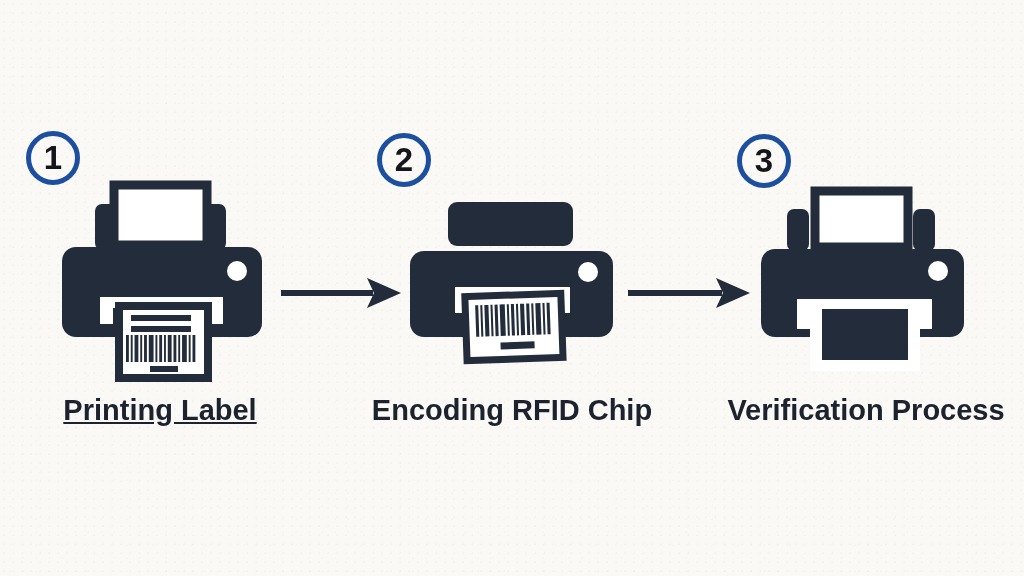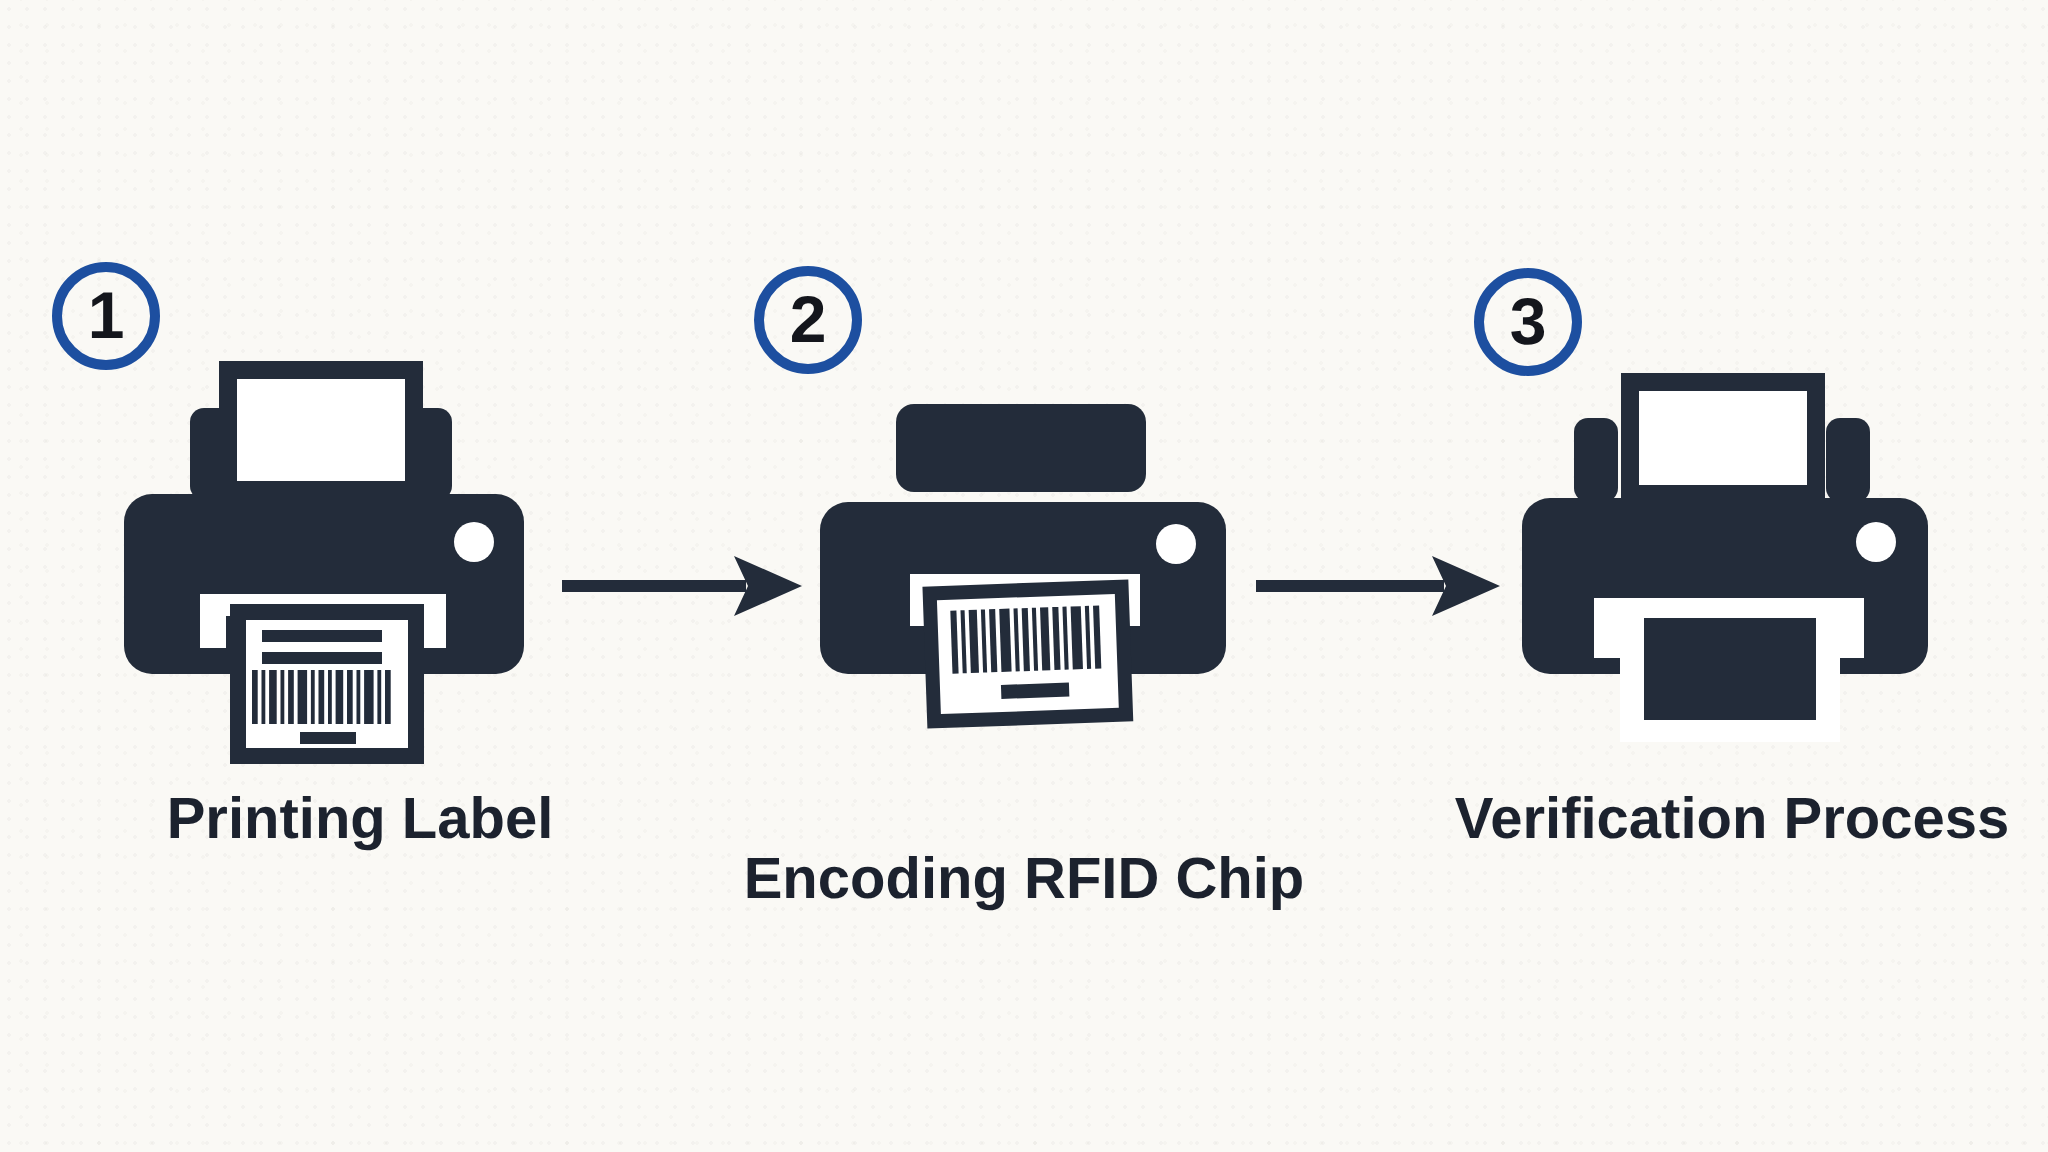--- a/index.html
+++ b/index.html
@@ -34,22 +34,22 @@
   #printer-2{left:404px;top:201px;}
   #printer-3{left:753px;top:183px;}
   .arrow{position:absolute;}
   #arrow-1{left:281px;top:276px;}
   #arrow-2{left:628px;top:276px;}
   .caption{
     position:absolute;top:394px;
     font-size:29px;font-weight:700;color:#1c222e;
     text-align:center;letter-spacing:0px;
   }
-  #caption-1{left:40px;width:280px;}
-  #caption-2{left:342px;width:340px;margin-top:30px;}
+  #caption-1{left:20px;width:280px;text-decoration:underline;}
+  #caption-2{left:342px;width:340px;}
   #caption-3{left:696px;width:340px;}
 </style>
 </head>
 <body>
 
 <div id="canvas">
 
   <div class="badge" id="badge-1">
     <span>1</span>
   </div>

